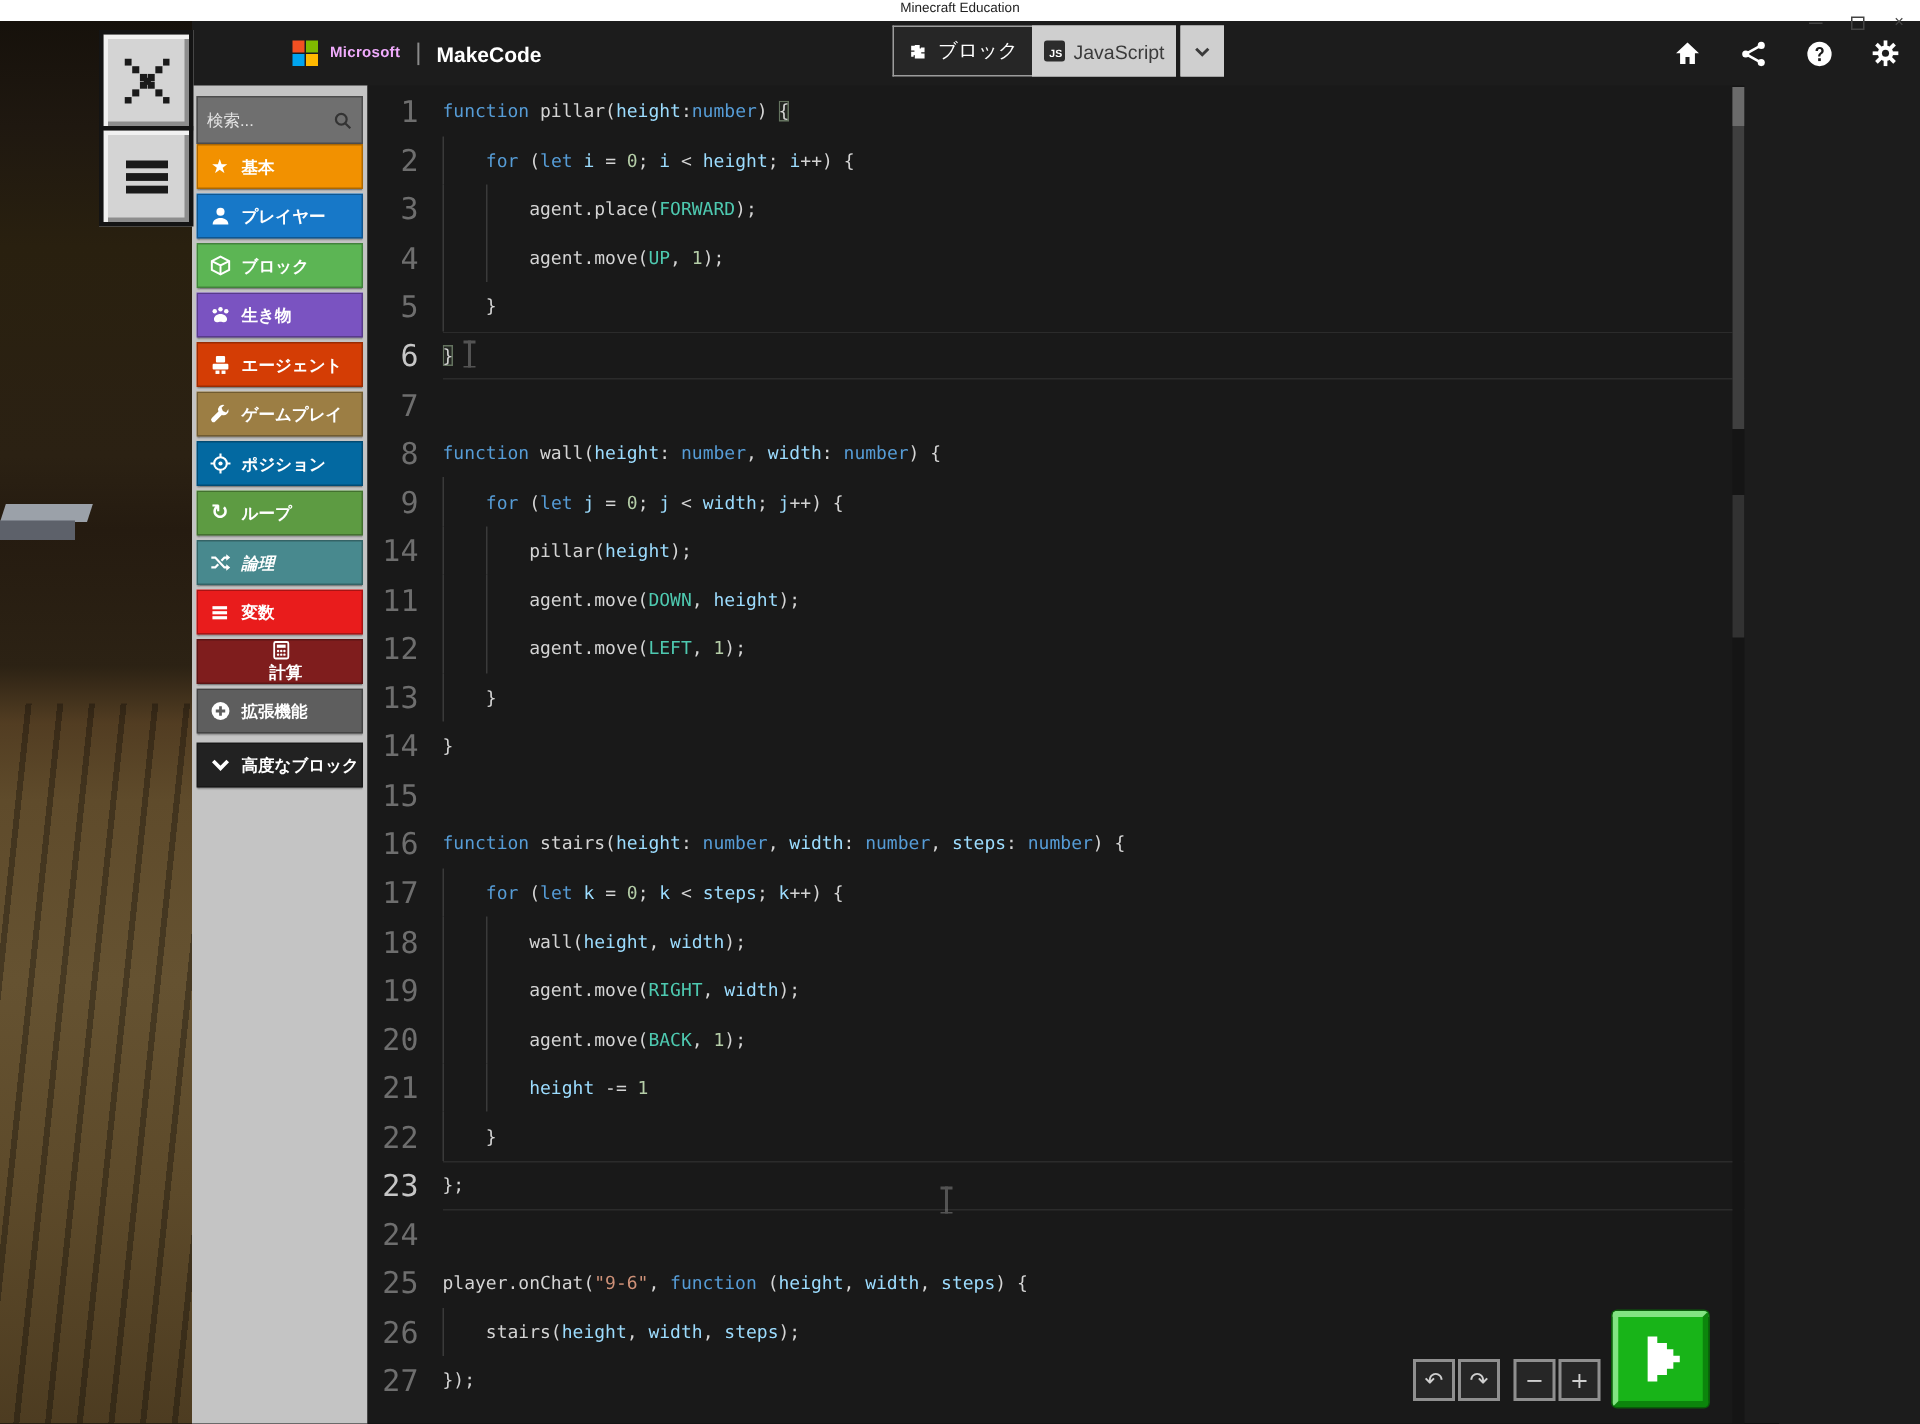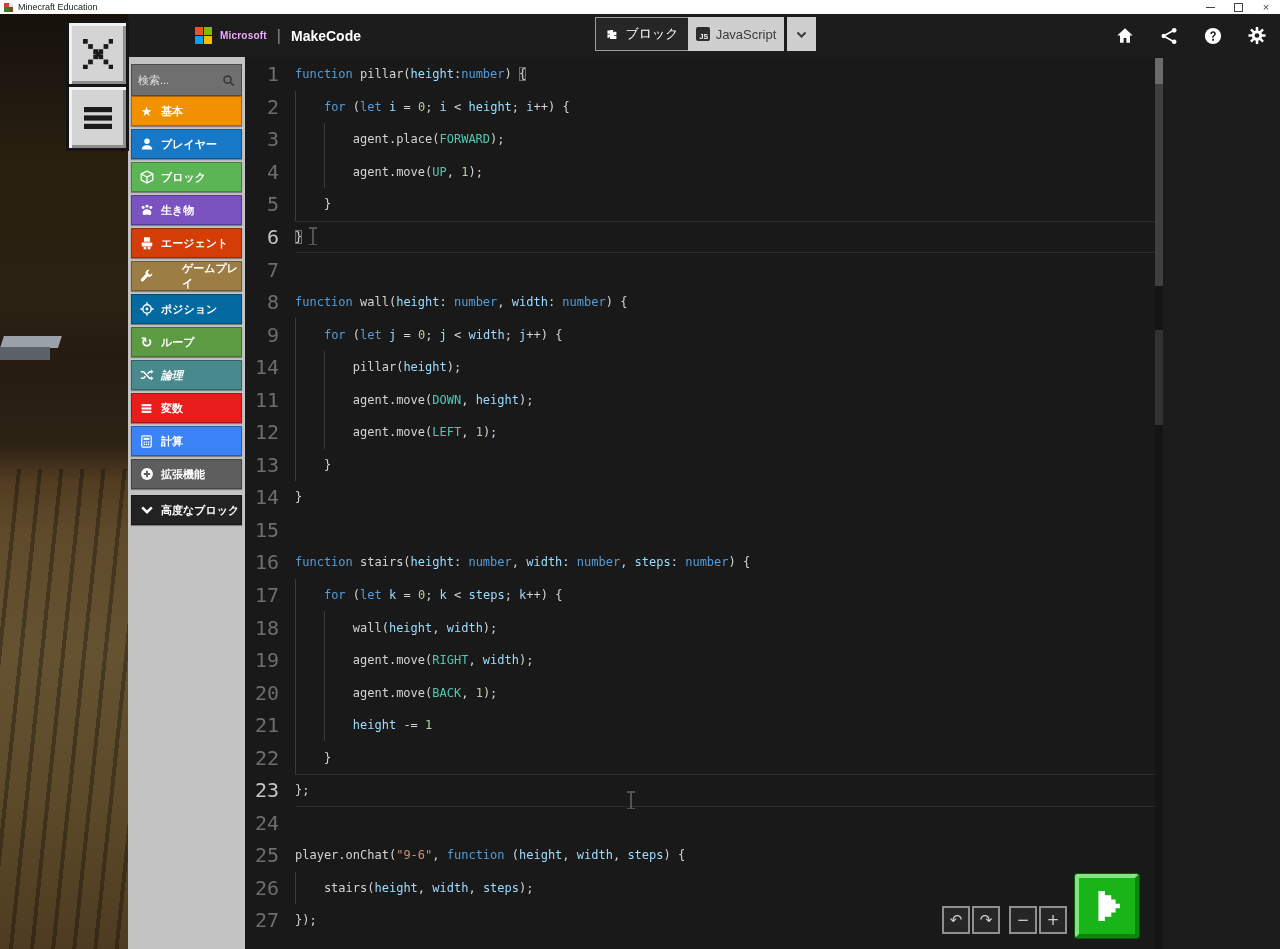--- a/index.html
+++ b/index.html
@@ -1,21 +1,21 @@
 <!DOCTYPE html>
 <html><head>
 <meta charset="utf-8">
 <style>
   html,body{margin:0;padding:0;background:#000;}
   body{width:1280px;height:949px;overflow:hidden;position:relative;
        font-family:"Liberation Sans","DejaVu Sans",sans-serif;-webkit-font-smoothing:antialiased;}
 
   
   .titlebar{position:absolute;left:0;top:0;width:1280px;height:14px;background:#fff;
-            display:flex;align-items:center;font-size:9px;color:#222;z-index:50;}
+            display:flex;align-items:center;font-size:9px;color:#222;z-index:50;flex-direction:column;}
   .app-icon{width:9px;height:9px;margin:0 5px 0 4px;display:grid;grid-template-columns:1fr 1fr;grid-template-rows:1fr 1fr;}
   .app-icon i{display:block;}
   .win-controls{margin-left:auto;display:flex;align-items:center;height:100%;}
   .win-btn{width:28px;height:100%;display:flex;align-items:center;justify-content:center;color:#444;}
   .glyph-min{width:9px;height:0;border-bottom:1.4px solid #444;}
   .glyph-max{width:7px;height:7px;border:1.2px solid #444;}
   .glyph-close{font-size:11px;line-height:1;color:#444;}
 
   
   .app{position:absolute;left:0;top:14px;width:1280px;height:935px;}
@@ -275,21 +275,21 @@
             <span class="cicon">
               <svg width="14" height="14" viewBox="0 0 16 16" fill="#fff">
                 <rect x="4.5" y="1.5" width="7" height="5" rx="0.8"></rect>
                 <rect x="2" y="7.5" width="12" height="4.4" rx="0.8"></rect>
                 <rect x="4.2" y="12.6" width="3" height="2.6"></rect>
                 <rect x="8.8" y="12.6" width="3" height="2.6"></rect>
               </svg>
             </span>
             <span>エージェント</span>
           </div>
-          <div class="cat" style="background: rgb(156, 126, 68); gap: 21px;">
+          <div class="cat" style="background: rgb(156, 126, 68);">
             <span class="cicon">
               <svg width="14" height="14" viewBox="0 0 16 16" fill="#fff">
                 <path d="M14 4.1a3.8 3.8 0 0 1-5 4.6l-5 5a1.8 1.8 0 0 1-2.6-2.6l5-5a3.8 3.8 0 0 1 4.6-5L8.8 3.3l1 2.5 2.5 1z"></path>
               </svg>
             </span>
             <span>ゲームプレイ</span>
           </div>
           <div class="cat" style="background: #0369a1;">
             <span class="cicon">
               <svg width="14" height="14" viewBox="0 0 16 16">
@@ -323,21 +323,21 @@
           <div class="cat" style="background: rgb(233, 28, 28);">
             <span class="cicon">
               <svg width="13" height="13" viewBox="0 0 16 16" fill="#fff">
                 <rect x="2" y="2.6" width="12" height="2.6"></rect>
                 <rect x="2" y="6.7" width="12" height="2.6"></rect>
                 <rect x="2" y="10.8" width="12" height="2.6"></rect>
               </svg>
             </span>
             <span>変数</span>
           </div>
-          <div class="cat" style="background: #3b82f6;">
+          <div class="cat" style="background: #7f1d1d; flex-direction: column;">
             <span class="cicon">
               <svg width="13" height="13" viewBox="0 0 16 16">
                 <rect x="2.2" y="1.2" width="11.6" height="13.6" rx="1.2" fill="none" stroke="#fff" stroke-width="1.5"></rect>
                 <rect x="4.4" y="3.4" width="7.2" height="2.6" fill="#fff"></rect>
                 <g fill="#fff">
                   <circle cx="5.4" cy="8.6" r="1"></circle>
                   <circle cx="8" cy="8.6" r="1"></circle>
                   <circle cx="10.6" cy="8.6" r="1"></circle>
                   <circle cx="5.4" cy="11.6" r="1"></circle>
                   <circle cx="8" cy="11.6" r="1"></circle>

